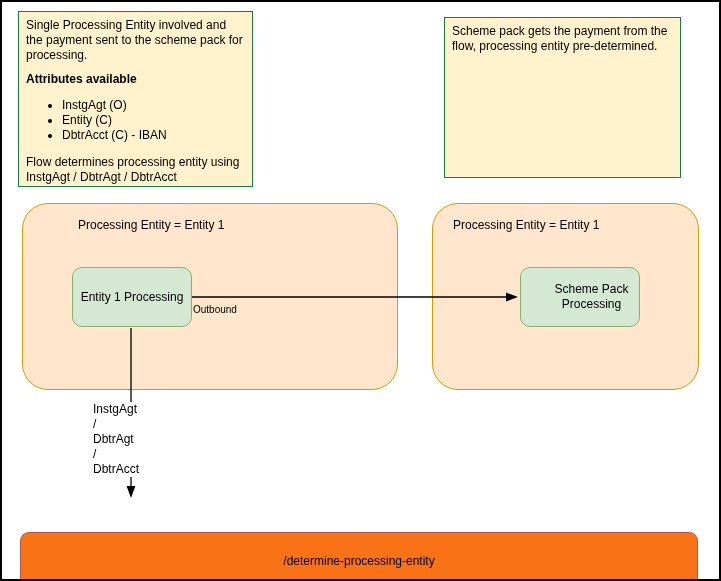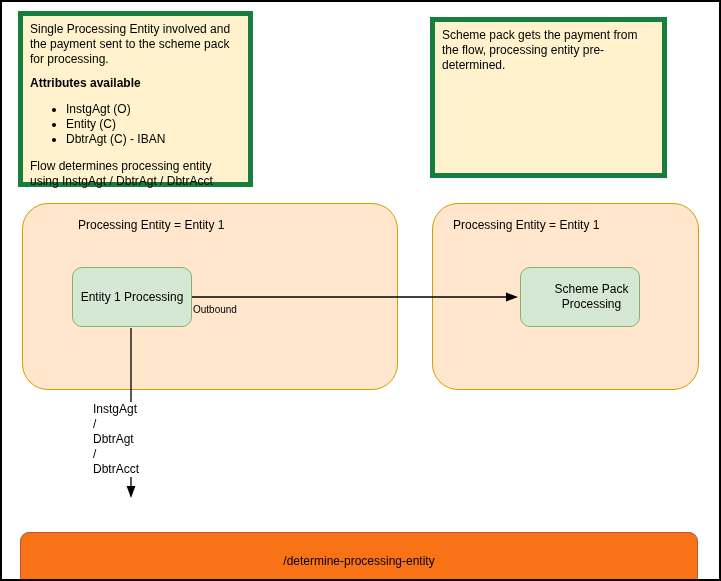--- a/index.html
+++ b/index.html
@@ -18,27 +18,27 @@
     inset: 0;
     border: 2px solid #000000;
     pointer-events: none;
     z-index: 50;
   }
 
   
   .note {
     position: absolute;
     background: #FFF2CC;
-    border: 5px solid #15803d;
+    border: 1px solid #15803d;
     font-size: 12px;
     line-height: 15px;
     padding: 6px 7px;
   }
   .note-left  { left: 18px;  top: 11px; width: 235px; height: 176px; }
-  .note-right { left: 430px; top: 17px; width: 237px; height: 161px; }
+  .note-right { left: 444px; top: 17px; width: 237px; height: 161px; }
   .note .para-intro { margin: 0 0 9px 0; }
   .note .attr-heading { font-weight: bold; margin: 0 0 11px 0; }
   .note ul { margin: 0 0 12px 0; padding-left: 36px; }
   .note li { margin: 0; padding: 0; }
   .note .para-footer { margin: 0; }
 
   
   .flow-container {
     position: absolute;
     background: #FFE6CC;
@@ -130,21 +130,21 @@
 
 <div class="frame">
   <div class="frame-border"></div>
 
   <div class="note note-left">
     <div class="para-intro">Single Processing Entity involved and the payment sent to the scheme pack for processing.</div>
     <div class="attr-heading">Attributes available</div>
     <ul>
       <li>InstgAgt (O)</li>
       <li>Entity (C)</li>
-      <li>DbtrAgt (C) - IBAN</li>
+      <li>DbtrAcct (C) - IBAN</li>
     </ul>
     <div class="para-footer">Flow determines processing entity using InstgAgt / DbtrAgt / DbtrAcct</div>
   </div>
 
   <div class="note note-right">
     <div>Scheme pack gets the payment from the flow, processing entity pre-determined.</div>
   </div>
 
   <svg class="edges-svg" viewBox="0 0 721 581" xmlns="http://www.w3.org/2000/svg">
     <g>

